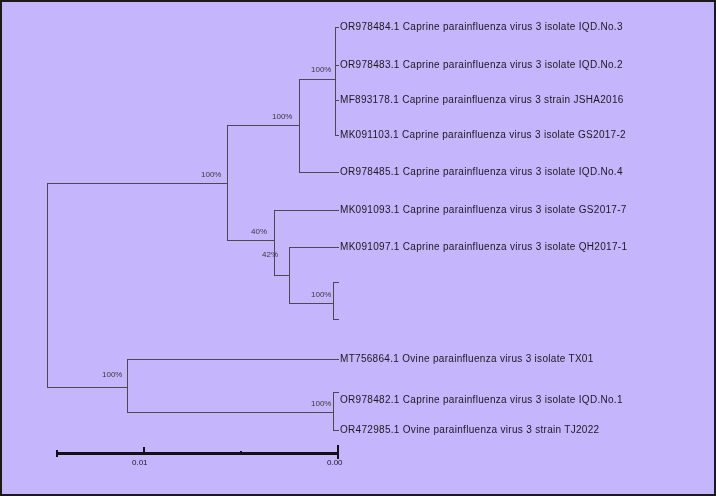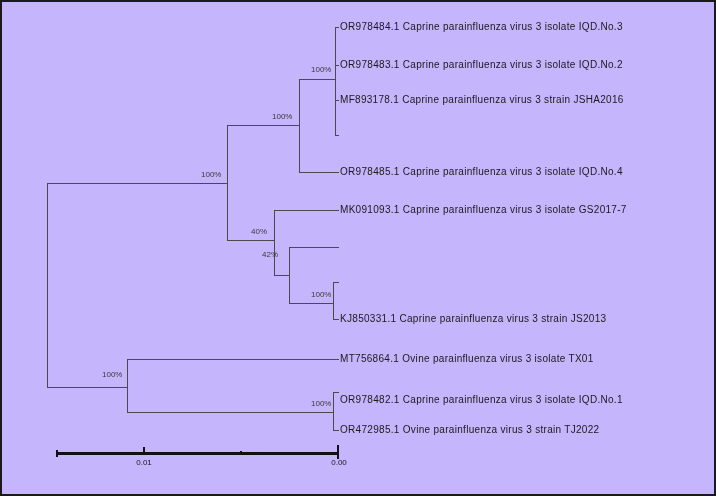--- a/index.html
+++ b/index.html
@@ -19,21 +19,21 @@
     font-size:10px;line-height:12px;letter-spacing:0.3px;
     color:#1a1a1a;white-space:nowrap;
   }
   .boot{
     position:absolute;
     font-size:8px;line-height:9px;color:#3a3a3a;white-space:nowrap;
   }
   .sb-line{position:absolute;background:#111;}
   .sb-label{
     position:absolute;font-size:8px;line-height:9px;color:#1a1a1a;
-    width:24px;text-align:center;
+    width:24px;
   }
 </style>
 </head>
 <body>
 
 <div class="frame">
 
   <div class="hl" style="left:45px;top:181px;width:180px"></div>
   <div class="hl" style="left:225px;top:123px;width:72px"></div>
   <div class="hl" style="left:297px;top:77px;width:36px"></div>
@@ -61,23 +61,24 @@
   <div class="vl" style="left:333px;top:25px;height:109px"></div>
   <div class="vl" style="left:272px;top:208px;height:66px"></div>
   <div class="vl" style="left:287px;top:245px;height:57px"></div>
   <div class="vl" style="left:331px;top:280px;height:38px"></div>
   <div class="vl" style="left:125px;top:357px;height:54px"></div>
   <div class="vl" style="left:331px;top:390px;height:39px"></div>
 
   <span class="taxon" style="top:19px">OR978484.1 Caprine parainfluenza virus 3 isolate IQD.No.3</span>
   <span class="taxon" style="top:57px">OR978483.1 Caprine parainfluenza virus 3 isolate IQD.No.2</span>
   <span class="taxon" style="top:92px">MF893178.1 Caprine parainfluenza virus 3 strain JSHA2016</span>
+  <span class="taxon" style="top:127px">MK091103.1 Caprine parainfluenza virus 3 isolate GS2017-2</span>
   <span class="taxon" style="top:164px">OR978485.1 Caprine parainfluenza virus 3 isolate IQD.No.4</span>
   <span class="taxon" style="top:202px">MK091093.1 Caprine parainfluenza virus 3 isolate GS2017-7</span>
-  <span class="taxon" style="top:311px">KJ850331.1 Caprine parainfluenza virus 3 strain JS2013</span>
+  <span class="taxon" style="top:239px">MK091097.1 Caprine parainfluenza virus 3 isolate QH2017-1</span>
   <span class="taxon" style="top:351px">MT756864.1 Ovine parainfluenza virus 3 isolate TX01</span>
   <span class="taxon" style="top:392px">OR978482.1 Caprine parainfluenza virus 3 isolate IQD.No.1</span>
   <span class="taxon" style="top:422px">OR472985.1 Ovine parainfluenza virus 3 strain TJ2022</span>
 
   <span class="boot" style="left:309px;top:63px">100%</span>
   <span class="boot" style="left:270px;top:110px">100%</span>
   <span class="boot" style="left:199px;top:168px">100%</span>
   <span class="boot" style="left:249px;top:225px">40%</span>
   <span class="boot" style="left:260px;top:248px">42%</span>
   <span class="boot" style="left:309px;top:288px">100%</span>

